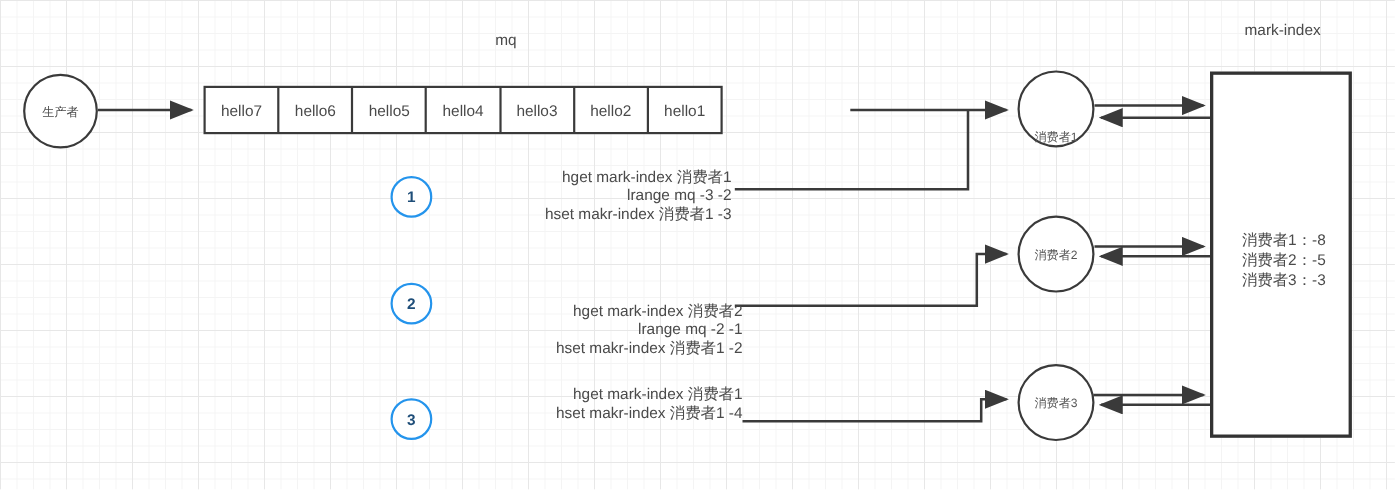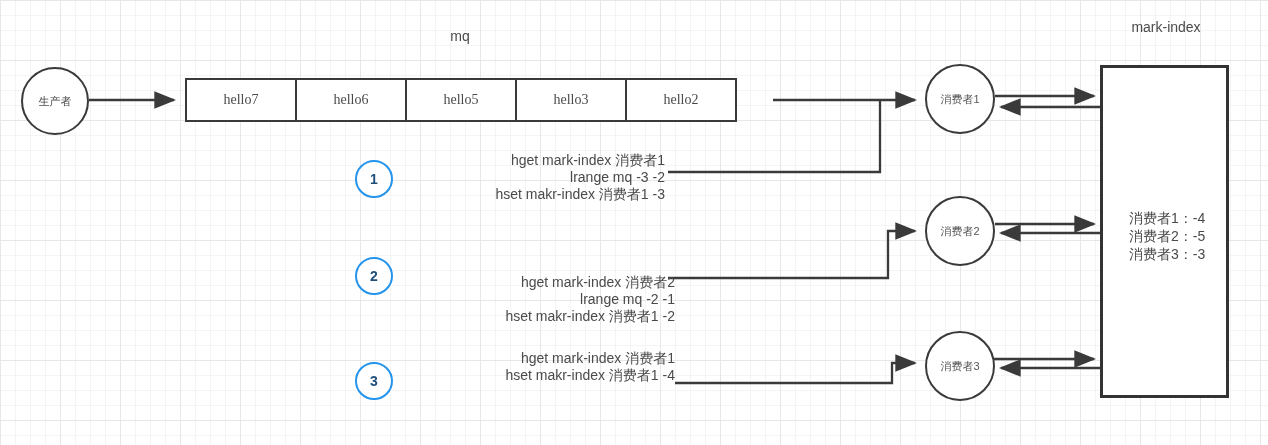--- a/index.html
+++ b/index.html
@@ -23,28 +23,28 @@
   svg.wires .arrhead{fill:var(--stroke_dark,#3a3a3a);stroke:none;}
 
   .node-circle{
     position:absolute;box-sizing:border-box;border-radius:50%;
     background:#fff;border:2.5px solid var(--stroke_dark,#3a3a3a);
     display:flex;align-items:center;justify-content:center;
     font-size:11px;color:#555;
   }
   .producer{left:21px;top:67px;width:68px;height:68px;color:#4a4a4a;}
   .consumer{width:70px;height:70px;left:925px;}
-  .consumer1{top:64px;}
+  .consumer1{top:64px;align-items:flex-end;}
   .consumer2{top:196px;}
   .consumer3{top:331px;justify-content:center;}
 
   .queue{
-    position:absolute;left:185px;top:78px;width:552px;height:44px;
+    position:absolute;left:185px;top:78px;width:472px;height:44px;
     box-sizing:border-box;border:2.5px solid var(--stroke_dark,#3a3a3a);
-    background:#fff;display:flex;font-family:Liberation Serif, serif;
+    background:#fff;display:flex;
   }
   .queue .cell{
     flex:1;display:flex;align-items:center;justify-content:center;
     font-size:14px;color:#4a4a4a;border-right:2.5px solid var(--stroke_dark,#3a3a3a);
   }
   .queue .cell:last-child{border-right:none;}
 
   .markindex-box{
     position:absolute;left:1100px;top:65px;width:129px;height:333px;
     box-sizing:border-box;border:3px solid #333;background:#fff;
@@ -111,40 +111,46 @@
     <div class="cell">
         <span>hello7</span>
       </div>
     <div class="cell">
         <span>hello6</span>
       </div>
     <div class="cell">
         <span>hello5</span>
       </div>
     <div class="cell">
+        <span>hello4</span>
+      </div>
+    <div class="cell">
         <span>hello3</span>
       </div>
     <div class="cell">
         <span>hello2</span>
+      </div>
+    <div class="cell">
+        <span>hello1</span>
       </div>
   </div>
 
   <div class="node-circle consumer consumer1">
     <span>消费者1</span>
   </div>
   <div class="node-circle consumer consumer2">
     <span>消费者2</span>
   </div>
   <div class="node-circle consumer consumer3">
     <span>消费者3</span>
   </div>
 
   <div class="markindex-box">
     <div class="markindex-entries">
-      <div>消费者1：-4</div>
+      <div>消费者1：-8</div>
       <div>消费者2：-5</div>
       <div>消费者3：-3</div>
     </div>
   </div>
 
   <div class="step-badge badge1">
     <span>1</span>
   </div>
   <div class="step-text steptext1">
     <div>hget mark-index 消费者1</div>

